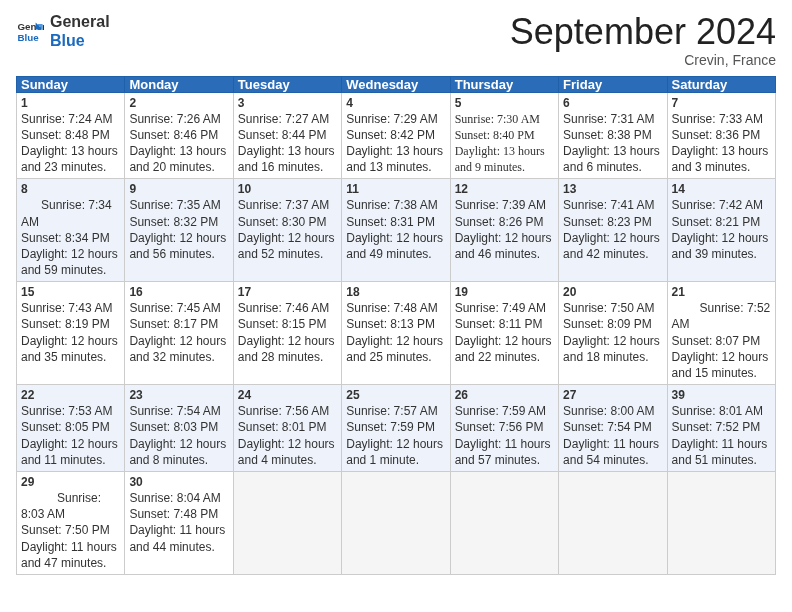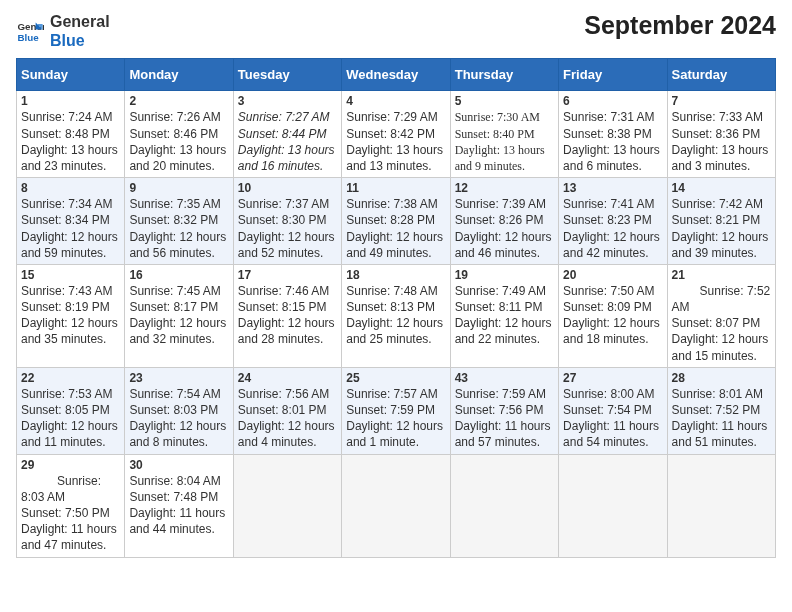--- a/index.html
+++ b/index.html
@@ -28,40 +28,40 @@
       gap: 4px;
     }
     .logo-icon {
       width: 28px;
       height: 28px;
     }
     .title-block {
       text-align: right;
     }
     .month-title {
-      font-size: 25px;
-      font-weight: bold;
+      font-size: 36px;
+      font-weight: normal;
       color: #222;
       line-height: 1.1;
     }
     .location {
       font-size: 14px;
       color: #555;
     }
     .calendar {
       width: 100%;
       border-collapse: collapse;
       table-layout: fixed;
     }
     .calendar th {
       background: #2b6cb8;
       color: #fff;
       font-size: 13px;
       font-weight: bold;
-      padding: 8px 4px;
+      padding: 0 4px;
       text-align: left;
       border: 1px solid #2060a8;
     }
     .calendar td {
       vertical-align: top;
       border: 1px solid #ccc;
       padding: 3px 4px;
       font-size: 9.5px;
       color: #333;
       height: 78px;
@@ -97,20 +97,21 @@
         <polygon points="28,8 38,18 28,18" fill="#1a6abf"></polygon>
         <polygon points="30,10 38,18 38,10" fill="#5599dd"></polygon>
       </svg>
       <div style="display:flex;flex-direction:column;line-height:1.2;margin-left:2px;">
         <span style="font-size:16px;font-weight:bold;color:#333;">General</span>
         <span style="font-size:16px;font-weight:bold;color:#1a6abf;">Blue</span>
       </div>
     </div>
     <div class="title-block">
       <div class="month-title">September 2024</div>
+      <div class="location">Crevin, France</div>
     </div>
   </div>
 
   <table class="calendar">
     <thead>
       <tr>
         <th>Sunday</th>
         <th>Monday</th>
         <th>Tuesday</th>
         <th>Wednesday</th>
@@ -122,21 +123,21 @@
     <tbody id="cal-body">
     <tr>
           <td><span class="day-num">1</span><span class="cell-text" style="white-space: pre-line;">Sunrise: 7:24 AM
 Sunset: 8:48 PM
 Daylight: 13 hours
 and 23 minutes.</span></td>
           <td><span class="day-num">2</span><span class="cell-text" style="white-space: pre-line;">Sunrise: 7:26 AM
 Sunset: 8:46 PM
 Daylight: 13 hours
 and 20 minutes.</span></td>
-          <td><span class="day-num">3</span><span class="cell-text" style="white-space: pre-line; font-style: italic;">Sunrise: 7:27 AM
+          <td><span class="day-num">3</span><span class="cell-text" style="white-space: pre-line;">Sunrise: 7:27 AM
 Sunset: 8:44 PM
 Daylight: 13 hours
 and 16 minutes.</span></td>
           <td><span class="day-num">4</span><span class="cell-text" style="white-space: pre-line;">Sunrise: 7:29 AM
 Sunset: 8:42 PM
 Daylight: 13 hours
 and 13 minutes.</span></td>
           <td><span class="day-num">5</span><span class="cell-text" style="white-space: pre-line; font-family: Liberation Serif, serif;">Sunrise: 7:30 AM
 Sunset: 8:40 PM
 Daylight: 13 hours
@@ -144,34 +145,34 @@
           <td><span class="day-num">6</span><span class="cell-text" style="white-space: pre-line;">Sunrise: 7:31 AM
 Sunset: 8:38 PM
 Daylight: 13 hours
 and 6 minutes.</span></td>
           <td><span class="day-num">7</span><span class="cell-text" style="white-space: pre-line;">Sunrise: 7:33 AM
 Sunset: 8:36 PM
 Daylight: 13 hours
 and 3 minutes.</span></td>
         </tr>
         <tr>
-          <td><span class="day-num">8</span><span class="cell-text" style="white-space: pre-line;">Sunrise: 7:34 AM
+          <td><span class="day-num">8</span><span class="cell-text" style="white-space: pre-line; margin-left: 20px;">Sunrise: 7:34 AM
 Sunset: 8:34 PM
 Daylight: 12 hours
 and 59 minutes.</span></td>
           <td><span class="day-num">9</span><span class="cell-text" style="white-space: pre-line;">Sunrise: 7:35 AM
 Sunset: 8:32 PM
 Daylight: 12 hours
 and 56 minutes.</span></td>
           <td><span class="day-num">10</span><span class="cell-text" style="white-space: pre-line;">Sunrise: 7:37 AM
 Sunset: 8:30 PM
 Daylight: 12 hours
 and 52 minutes.</span></td>
           <td><span class="day-num">11</span><span class="cell-text" style="white-space: pre-line;">Sunrise: 7:38 AM
-Sunset: 8:28 PM
+Sunset: 8:31 PM
 Daylight: 12 hours
 and 49 minutes.</span></td>
           <td><span class="day-num">12</span><span class="cell-text" style="white-space: pre-line;">Sunrise: 7:39 AM
 Sunset: 8:26 PM
 Daylight: 12 hours
 and 46 minutes.</span></td>
           <td><span class="day-num">13</span><span class="cell-text" style="white-space: pre-line;">Sunrise: 7:41 AM
 Sunset: 8:23 PM
 Daylight: 12 hours
 and 42 minutes.</span></td>
@@ -220,29 +221,29 @@
 Daylight: 12 hours
 and 8 minutes.</span></td>
           <td><span class="day-num">24</span><span class="cell-text" style="white-space: pre-line;">Sunrise: 7:56 AM
 Sunset: 8:01 PM
 Daylight: 12 hours
 and 4 minutes.</span></td>
           <td><span class="day-num">25</span><span class="cell-text" style="white-space: pre-line; text-align: center;">Sunrise: 7:57 AM
 Sunset: 7:59 PM
 Daylight: 12 hours
 and 1 minute.</span></td>
-          <td><span class="day-num">43</span><span class="cell-text" style="white-space: pre-line;">Sunrise: 7:59 AM
+          <td><span class="day-num">26</span><span class="cell-text" style="white-space: pre-line;">Sunrise: 7:59 AM
 Sunset: 7:56 PM
 Daylight: 11 hours
 and 57 minutes.</span></td>
           <td><span class="day-num">27</span><span class="cell-text" style="white-space: pre-line;">Sunrise: 8:00 AM
 Sunset: 7:54 PM
 Daylight: 11 hours
 and 54 minutes.</span></td>
-          <td><span class="day-num">28</span><span class="cell-text" style="white-space: pre-line;">Sunrise: 8:01 AM
+          <td><span class="day-num">39</span><span class="cell-text" style="white-space: pre-line;">Sunrise: 8:01 AM
 Sunset: 7:52 PM
 Daylight: 11 hours
 and 51 minutes.</span></td>
         </tr>
         <tr>
           <td><span class="day-num">29</span><span class="cell-text" style="white-space: pre-line; margin-left: 36px;">Sunrise: 8:03 AM
 Sunset: 7:50 PM
 Daylight: 11 hours
 and 47 minutes.</span></td>
           <td><span class="day-num">30</span><span class="cell-text" style="white-space: pre-line;">Sunrise: 8:04 AM

